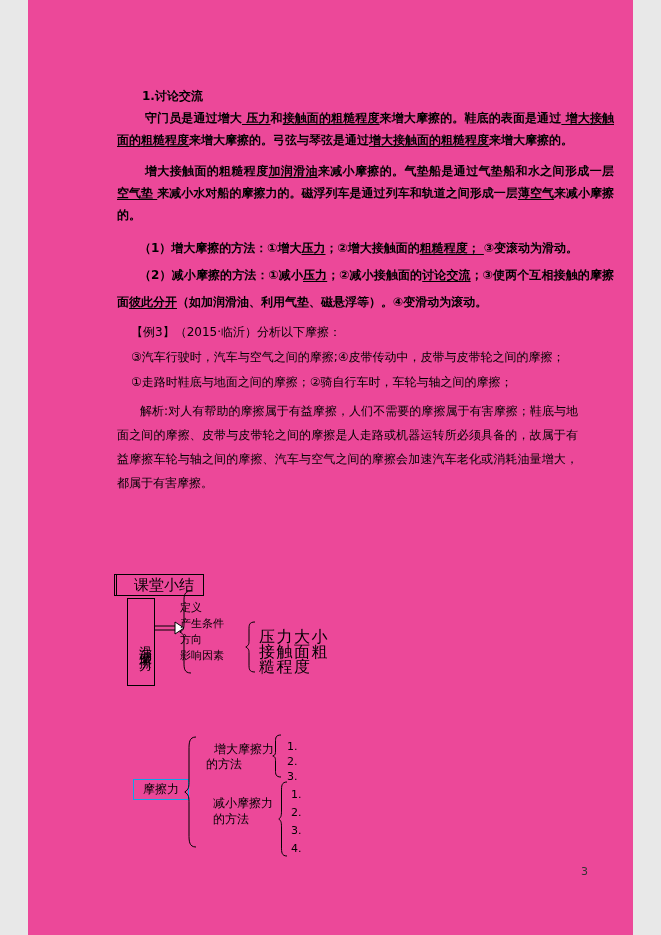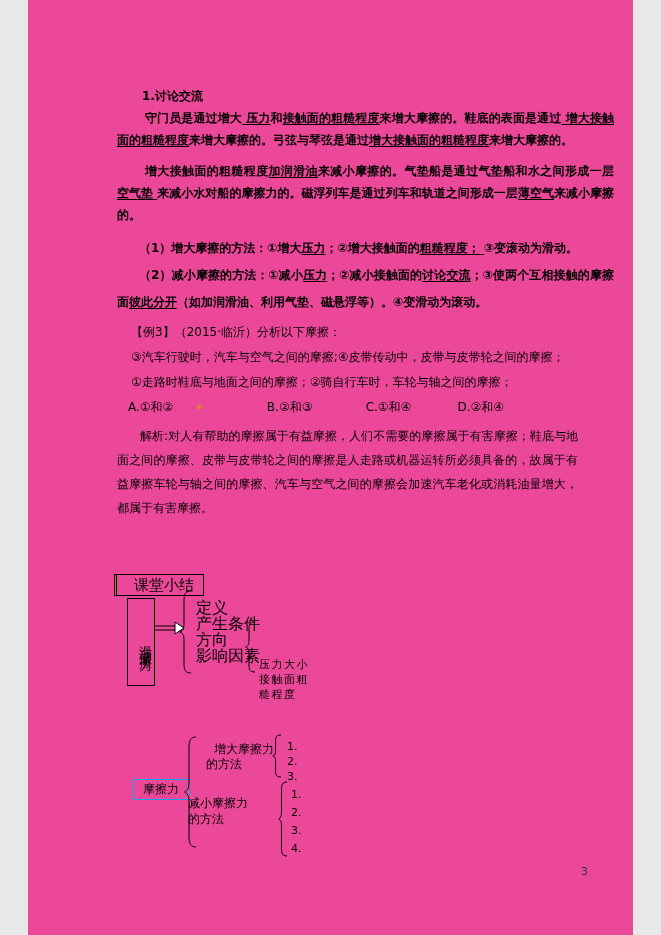--- a/index.html
+++ b/index.html
@@ -36,33 +36,33 @@
     border:1px solid #000; border-left:3px double #000;
     font-size:15px; font-weight:normal; line-height:16px;
   }
   .subj1 {
     left:99px; top:598px; width:28px; height:88px; box-sizing:border-box;
     border:1px solid #000; writing-mode:vertical-rl; text-orientation:upright;
     font-size:13px; letter-spacing:3px; padding-top:3px; text-align:center;
   }
   .arrow-svg { left:127px; top:621px; }
   .brace-m1  { left:151px; top:590px; }
-  .m1-branches { left:168px; top:600px; font-size:16px; line-height:16px; }
+  .m1-branches { left:152px; top:600px; font-size:11px; line-height:16px; }
   .brace-m1b { left:217px; top:621px; }
-  .m1-factors { left:231px; top:629px; font-size:11px; line-height:15px; letter-spacing:1.5px;margin-top:28px; }
+  .m1-factors { left:231px; top:629px; font-size:16px; line-height:15px; letter-spacing:1.5px; }
   .subj2 {
     left:105px; top:779px; width:56px; height:21px; box-sizing:border-box;
     border:1px solid #0ea5e9; font-size:12px; line-height:19px; text-align:center;
   }
   .brace-m2  { left:156px; top:736px; }
   .inc-label { left:178px; top:742px; font-size:12px; line-height:15px; }
   .inc-label .ind { text-indent:8px; }
   .brace-inc { left:244px; top:734px; }
   .inc-items { left:259px; top:739px; font-size:11px; line-height:15px; }
-  .dec-label { left:160px; top:795px; font-size:12px; line-height:16px; }
+  .dec-label { left:185px; top:795px; font-size:12px; line-height:16px; }
   .brace-dec { left:250px; top:781px; }
   .dec-items { left:263px; top:786px; font-size:11px; line-height:18px; }
   .pageno { left:553px; top:865px; font-size:11px; color:#333; }
   svg.shape { display:block; }
   svg.shape path, svg.shape line { stroke:#000; fill:none; stroke-width:1; }
   svg.shape polygon { fill:#fff; stroke:#000; stroke-width:1; }
 </style>
 </head>
 <body>
 
@@ -70,26 +70,20 @@
 
   <div class="doc">
     <p class="h">1.讨论交流</p>
     <p class="para"><span>守门员是通过增大</span><span class="u"> 压力</span><span>和</span><span class="u">接触面的粗糙程度</span><span>来增大摩擦的。鞋底的表面是通过</span><span class="u"> 增大接触面的粗糙程度</span><span>来增大摩擦的。弓弦与琴弦是通过</span><span class="u">增大接触面的粗糙程度</span><span>来增大摩擦的。</span></p>
     <p class="para"><span>增大接触面的粗糙程度</span><span class="u">加润滑油</span><span>来减小摩擦的。气垫船是通过气垫船和水之间形成一层</span><span class="u"> 空气垫 </span><span>来减小水对船的摩擦力的。磁浮列车是通过列车和轨道之间形成一层</span><span class="u">薄空气</span><span>来减小摩擦的。</span></p>
     <p class="rule"><span>（1）增大摩擦的方法：①增大</span><span class="u">压力</span><span>；②增大接触面的</span><span class="u">粗糙程度； </span><span>③变滚动为滑动。</span></p>
     <p class="rule"><span>（2）减小摩擦的方法：①减小</span><span class="u">压力</span><span>；②减小接触面的</span><span class="u">讨论交流</span><span>；③使两个互相接触的摩擦面</span><span class="u">彼此分开</span><span>（如加润滑油、利用气垫、磁悬浮等）。④变滑动为滚动。</span></p>
     <p class="ex-intro"><span class="b">【例3】</span><span>（2015·临沂）分析以下摩擦：</span></p>
     <p class="ex-line">③汽车行驶时，汽车与空气之间的摩擦;④皮带传动中，皮带与皮带轮之间的摩擦；</p>
     <p class="ex-line">①走路时鞋底与地面之间的摩擦；②骑自行车时，车轮与轴之间的摩擦；</p>
-    <p class="options">
-      <span class="opt optA"><span>A.①和②</span><span class="dot" style="background: rgb(224, 128, 32);"></span></span>
-      <span class="opt optB">B.②和③</span>
-      <span class="opt optC">C.①和④</span>
-      <span class="opt optD">D.②和④</span>
-    </p>
     <p class="analysis"><span class="b">解析:</span><span>对人有帮助的摩擦属于有益摩擦，人们不需要的摩擦属于有害摩擦；鞋底与地面之间的摩擦、皮带与皮带轮之间的摩擦是人走路或机器运转所必须具备的，故属于有益摩擦车轮与轴之间的摩擦、汽车与空气之间的摩擦会加速汽车老化或消耗油量增大，都属于有害摩擦。</span></p>
   </div>
 
   <div class="abs summary-header"><span>课堂小结</span></div>
 
   <div class="abs subj1">滑动摩擦力</div>
 
   <svg class="abs shape arrow-svg" width="30" height="14" viewBox="0 0 30 14">
     <line x1="0" y1="5" x2="21" y2="5"></line>
     <line x1="0" y1="9" x2="21" y2="9"></line>

